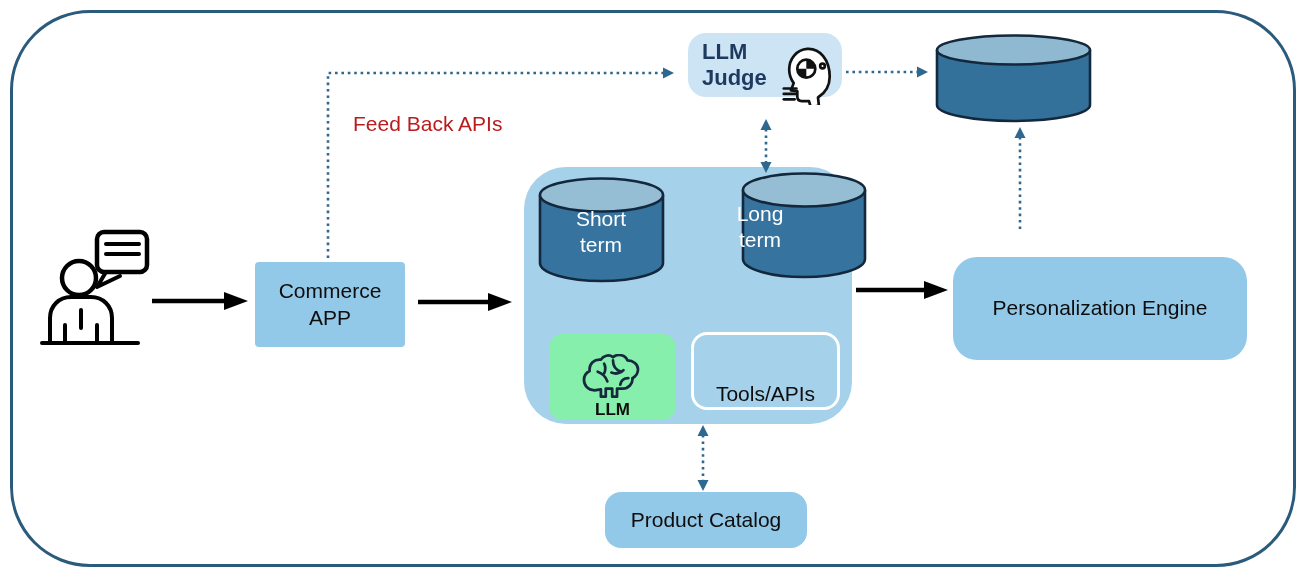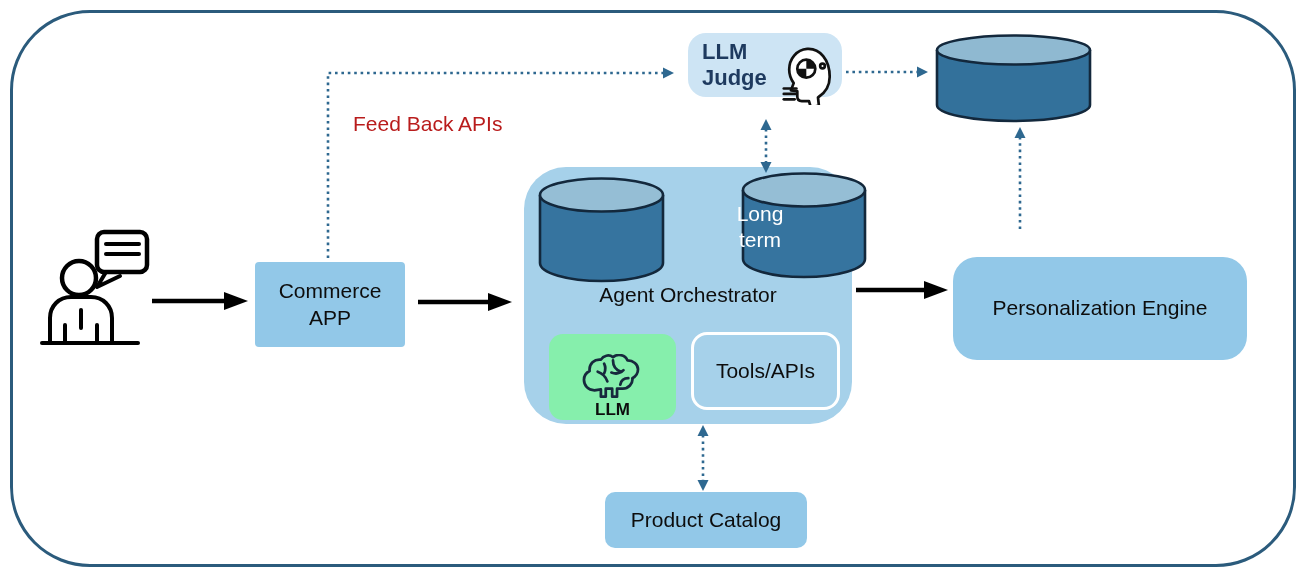--- a/index.html
+++ b/index.html
@@ -20,26 +20,26 @@
   .orchestrator{left:524px;top:167px;width:328px;height:257px;background:#a6d1ea;border-radius:42px;z-index:1;}
   .orch-title{position:absolute;left:524px;top:282px;width:328px;text-align:center;z-index:2;}
   .cyl{position:absolute;z-index:2;}
   .cyl .cyl-label{position:absolute;left:0;right:0;top:30px;text-align:center;color:#fff;font-size:21px;line-height:1.22;}
   .cyl-short{left:538px;top:176px;width:127px;height:107px;}
   .cyl-long{left:697px;top:171px;width:126px;height:108px;padding-left:44px;}
   .cyl-dataware{left:935px;top:33px;width:157px;height:90px;}
   .cyl-dataware .cyl-label{top:24px;font-size:20px;}
   .llm-box{left:549px;top:334px;width:127px;height:86px;background:#86efac;border-radius:14px;flex-direction:column;justify-content:flex-start;padding-top:20px;box-sizing:border-box;}
   .llm-label{font-size:17px;font-weight:bold;color:#0d0d0d;margin-top:-4px;}
-  .tools-box{left:691px;top:332px;width:149px;height:78px;background:#a6d1ea;border:3px solid #ffffff;border-radius:16px;box-sizing:border-box;}
+  .tools-box{left:691px;top:332px;width:149px;height:78px;background:#a6d1ea;border:3px solid #ffffff;border-radius:16px;box-sizing:border-box;align-items:flex-end;}
   .judge{left:688px;top:33px;width:154px;height:64px;background:#cde4f4;border-radius:18px;justify-content:flex-start;text-align:left;}
   .judge-label{width:70px;margin-left:14px;font-size:22px;font-weight:bold;line-height:1.2;color:#1e3a5f;}
   .judge-icon{position:absolute;right:6px;top:12px;width:54px;height:60px;}
   .personalization{left:953px;top:232px;width:294px;height:103px;border-radius:24px;margin-top:25px;}
-  .catalog{left:605px;top:492px;width:202px;height:56px;border-radius:10px;}
+  .catalog{left:605px;top:492px;width:202px;height:56px;border-radius:16px;}
   .feedback-label{position:absolute;left:353px;top:112px;font-size:21px;color:#b91c1c;z-index:2;}
   .person{position:absolute;left:40px;top:228px;width:114px;height:122px;z-index:2;}
 </style>
 </head>
 <body>
 
 <div class="canvas">
 
   <div class="frame"></div>
 
@@ -93,27 +93,27 @@
       <line x1="66" y1="26" x2="99" y2="26"></line>
       <line x1="2" y1="115" x2="98" y2="115"></line>
     </svg>
   </div>
 
   <div class="node blue-box commerce">
     <div class="label">Commerce APP</div>
   </div>
 
   <div class="node orchestrator"></div>
-  <div class="orch-title label">Agent Orchestrator</div>
 
   <div class="cyl cyl-short">
     <svg width="127" height="107" viewBox="0 0 127 107">
       <path d="M2 19 v68 a61.5 18 0 0 0 123 0 V19" fill="#36749f" stroke="#13283c" stroke-width="2.6"></path>
       <ellipse cx="63.5" cy="19" rx="61.5" ry="16.5" fill="#95bed5" stroke="#13283c" stroke-width="2.6"></ellipse>
     </svg>
+    <div class="cyl-label" style="width:70px;left:28px;">Short term</div>
   </div>
 
   <div class="cyl cyl-long">
     <svg width="126" height="108" viewBox="0 0 126 108">
       <path d="M2 19 v69 a61 18 0 0 0 122 0 V19" fill="#36749f" stroke="#13283c" stroke-width="2.6"></path>
       <ellipse cx="63" cy="19" rx="61" ry="16.5" fill="#95bed5" stroke="#13283c" stroke-width="2.6"></ellipse>
     </svg>
     <div class="cyl-label" style="width:70px;left:28px;">Long term</div>
   </div>
 

